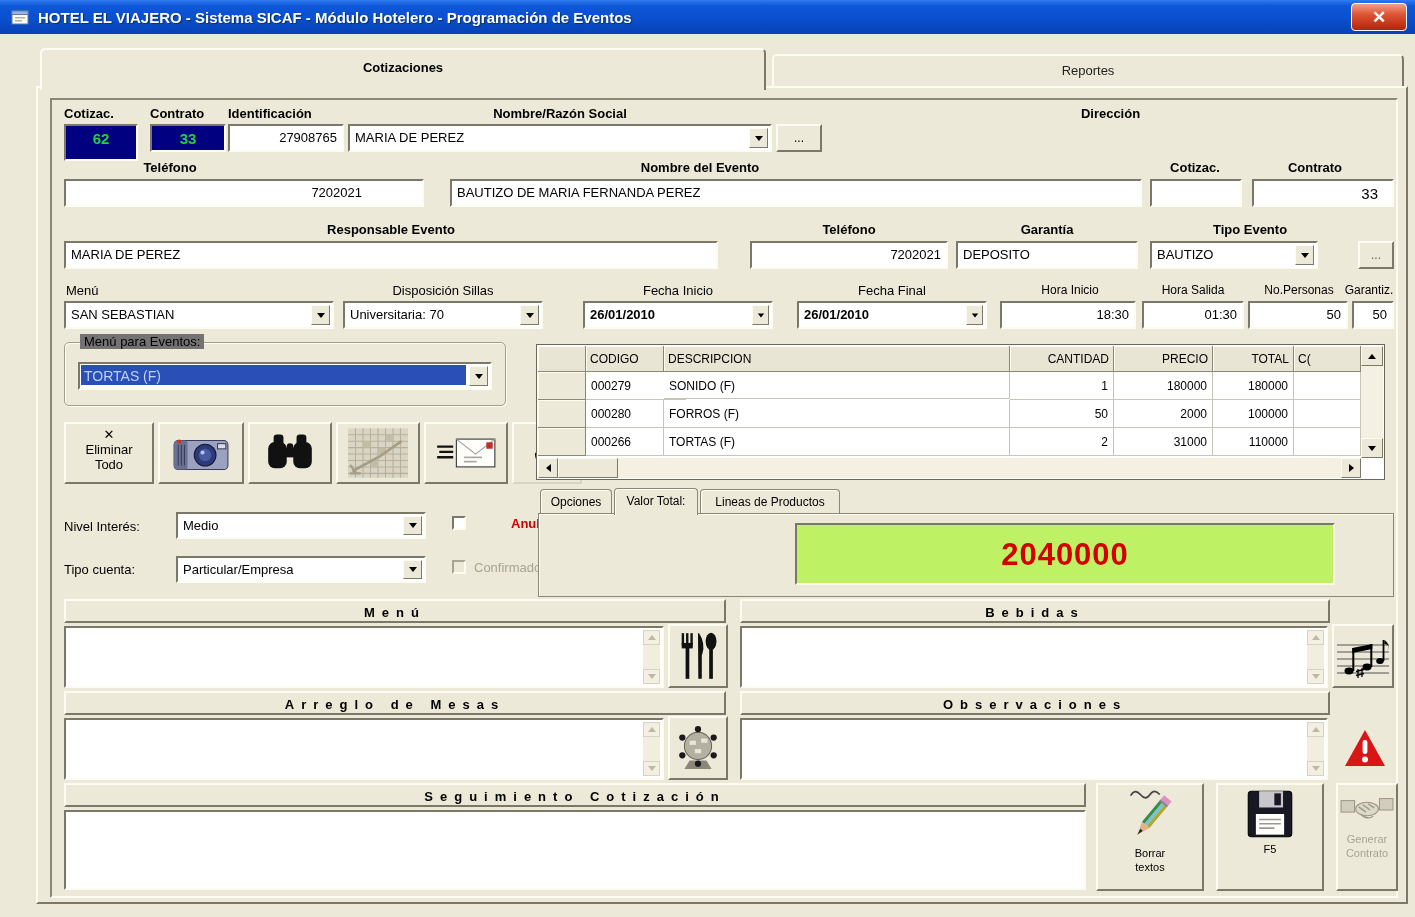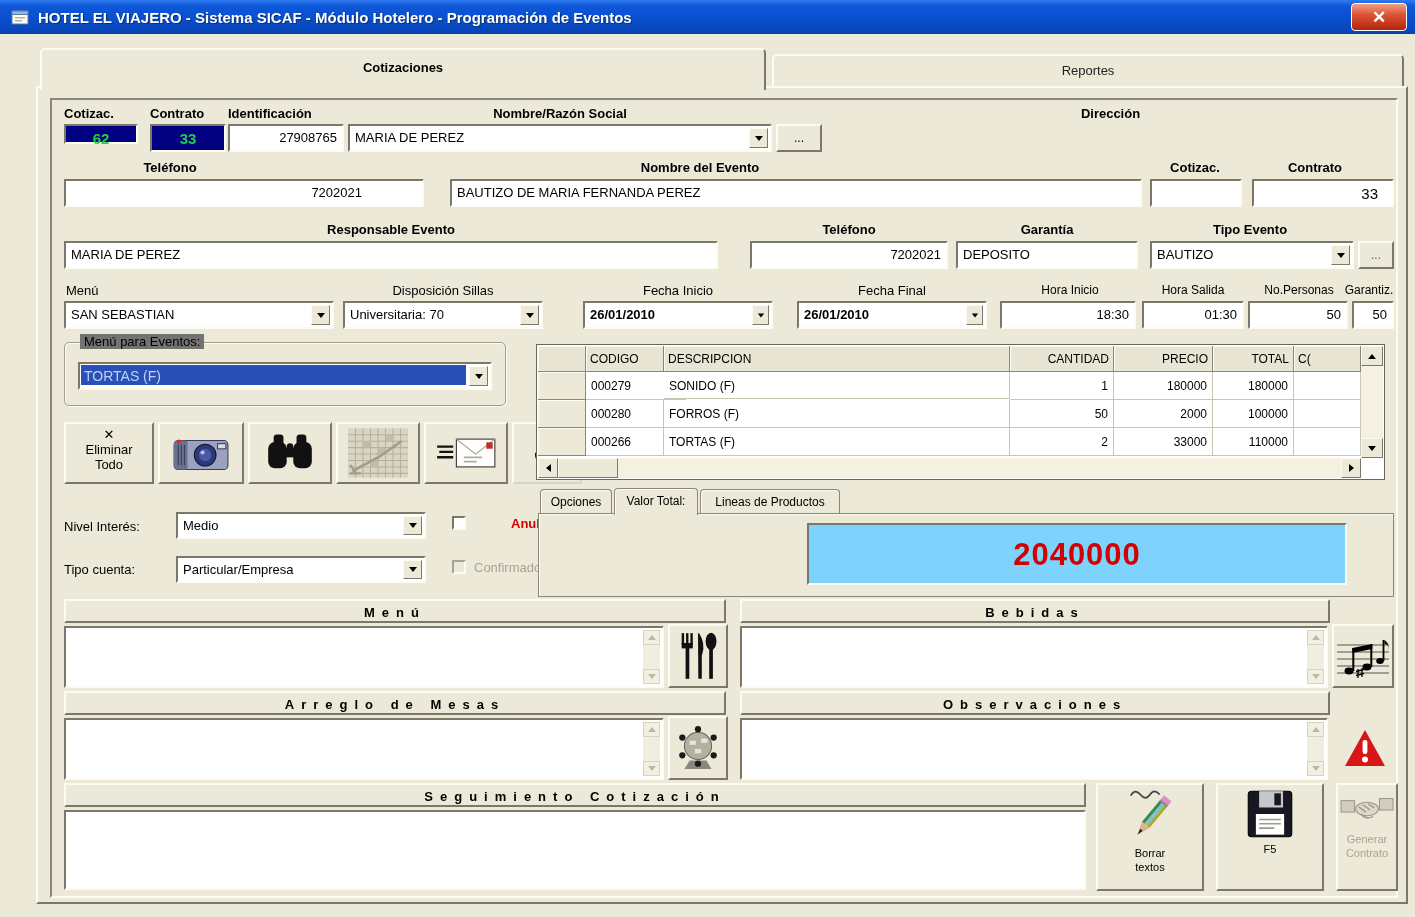--- a/index.html
+++ b/index.html
@@ -10,21 +10,21 @@
   
   .titlebar{position:absolute;left:0;top:0;width:1415px;height:34px;
     background:linear-gradient(180deg,#2f7bf0 0%,#0d57d8 18%,#0a4fce 55%,#0642b4 100%);
     display:flex;align-items:center;}
   .title-text{color:#fff;font-weight:bold;font-size:15px;margin-left:38px;white-space:nowrap;
     text-shadow:1px 1px 1px #07306e;}
   .closebtn{position:absolute;right:8px;top:3px;width:56px;height:28px;border:1px solid #fff;
     border-radius:4px;background:linear-gradient(180deg,#f0a088 0%,#de5535 40%,#c23318 80%,#a82810 100%);
     color:#fff;font-weight:bold;font-size:17px;display:flex;align-items:center;justify-content:center;}
   
-  .sunken{border:2px solid;border-color:#7b7869 #fdfcf2 #fdfcf2 #7b7869;background:#7dd3fc;margin-left:12px;}
+  .sunken{border:2px solid;border-color:#7b7869 #fdfcf2 #fdfcf2 #7b7869;background:#bef264;}
   .raised{border:2px solid;border-color:#fdfcf2 #7b7869 #7b7869 #fdfcf2;background:#ece9d8;}
   .lbl{font-weight:bold;font-size:13px;white-space:nowrap;}
   .lbln{font-size:13px;white-space:nowrap;}
   .ctr{text-align:center;}
   .fld{background:#fff;border:2px solid;border-color:#7b7869 #fdfcf2 #fdfcf2 #7b7869;
     font-size:13px;padding:4px 5px 0;white-space:nowrap;overflow:hidden;}
   .fld.r{text-align:right;}
   .navy{background:#000080;color:#1ed43c;font-weight:bold;font-size:15px;text-align:center;
     border:2px solid;border-color:#7b7869 #fdfcf2 #fdfcf2 #7b7869;padding-top:4px;}
   .drop{position:absolute;top:2px;right:2px;bottom:2px;width:19px;background:#ece9d8;
@@ -96,21 +96,21 @@
   <div class="abs tabbig" style="left:772px;top:54px;width:632px;height:32px;z-index:1;padding-top:7px;color:#222"><span>Reportes</span></div>
   <div class="abs raised" style="left:36px;top:86px;width:1372px;height:818px;z-index:0;"></div>
   <div class="abs" style="left:50px;top:98px;width:1348px;height:800px;border:2px solid;border-color:#8a877a #fdfcf2 #fdfcf2 #8a877a;z-index:1;"></div>
 
   <div class="abs lbl" style="left:64px;top:106px;z-index:2">Cotizac.</div>
   <div class="abs lbl" style="left:150px;top:106px;z-index:2">Contrato</div>
   <div class="abs lbl" style="left:228px;top:106px;z-index:2">Identificación</div>
   <div class="abs lbl ctr" style="left:827px;top:106px;width:567px;z-index:2">Dirección</div>
   <div class="abs lbl ctr" style="left:348px;top:106px;width:424px;z-index:2">Nombre/Razón Social</div>
 
-  <div class="abs navy" style="left:64px;top:124px;width:74px;height:20px;z-index:2">62</div>
+  <div class="abs navy" style="left:64px;top:124px;width:74px;height:37px;z-index:2">62</div>
   <div class="abs navy" style="left:150px;top:124px;width:76px;height:28px;z-index:2">33</div>
   <div class="abs fld r" style="left:228px;top:124px;width:116px;height:28px;z-index:2">27908765</div>
   <div class="abs fld" style="left:348px;top:124px;width:424px;height:28px;z-index:2;padding-right:24px">
     <span>MARIA DE PEREZ</span>
     <div class="drop">
         <div class="tri"></div>
       </div>
   </div>
   <div class="abs btn" style="left:776px;top:124px;width:46px;height:28px;z-index:2;font-size:12px">
     <span>...</span>
@@ -127,21 +127,21 @@
   <div class="abs fld r" style="left:1252px;top:179px;width:142px;height:28px;z-index:2;font-size:15px;padding-right:14px">33</div>
 
   <div class="abs lbl ctr" style="left:64px;top:222px;width:654px;z-index:2">Responsable Evento</div>
   <div class="abs lbl ctr" style="left:750px;top:222px;width:198px;z-index:2">Teléfono</div>
   <div class="abs lbl ctr" style="left:956px;top:222px;width:182px;z-index:2">Garantía</div>
   <div class="abs lbl ctr" style="left:1150px;top:222px;width:200px;z-index:2">Tipo Evento</div>
 
   <div class="abs fld" style="left:64px;top:241px;width:654px;height:28px;z-index:2">MARIA DE PEREZ</div>
   <div class="abs fld r" style="left:750px;top:241px;width:198px;height:28px;z-index:2">7202021</div>
   <div class="abs fld" style="left:956px;top:241px;width:182px;height:28px;z-index:2">DEPOSITO</div>
-  <div class="abs fld" style="left:1150px;top:241px;width:204px;height:28px;z-index:2;padding-right:24px">
+  <div class="abs fld" style="left:1150px;top:241px;width:168px;height:28px;z-index:2;padding-right:24px">
     <span>BAUTIZO</span>
     <div class="drop">
         <div class="tri"></div>
       </div>
   </div>
   <div class="abs btn" style="left:1358px;top:241px;width:36px;height:28px;z-index:2;font-size:12px;color:#6a675c">
     <span>...</span>
   </div>
 
   <div class="abs lbln" style="left:66px;top:283px;z-index:2">Menú</div>
@@ -303,21 +303,21 @@
   <div class="abs gridcell" style="left:664px;top:400px;width:346px;height:28px;z-index:3">FORROS (F)</div>
   <div class="abs gridcell r" style="left:1010px;top:400px;width:104px;height:28px;z-index:3">50</div>
   <div class="abs gridcell r" style="left:1114px;top:400px;width:99px;height:28px;z-index:3">2000</div>
   <div class="abs gridcell r" style="left:1213px;top:400px;width:81px;height:28px;z-index:3">100000</div>
   <div class="abs gridcell" style="left:1294px;top:400px;width:67px;height:28px;z-index:3"></div>
 
   <div class="abs selcell" style="left:538px;top:428px;width:48px;height:28px;z-index:3"></div>
   <div class="abs gridcell" style="left:586px;top:428px;width:78px;height:28px;z-index:3">000266</div>
   <div class="abs gridcell" style="left:664px;top:428px;width:346px;height:28px;z-index:3">TORTAS (F)</div>
   <div class="abs gridcell r" style="left:1010px;top:428px;width:104px;height:28px;z-index:3">2</div>
-  <div class="abs gridcell r" style="left:1114px;top:428px;width:99px;height:28px;z-index:3">33000</div>
+  <div class="abs gridcell r" style="left:1114px;top:428px;width:99px;height:28px;z-index:3">31000</div>
   <div class="abs gridcell r" style="left:1213px;top:428px;width:81px;height:28px;z-index:3">110000</div>
   <div class="abs gridcell" style="left:1294px;top:428px;width:67px;height:28px;z-index:3"></div>
 
   <div class="abs trough" style="left:1361px;top:346px;width:22px;height:112px;z-index:3"></div>
   <div class="abs scrollbtn" style="left:1361px;top:346px;width:22px;height:20px;z-index:4">
       <div class="tri-up"></div>
     </div>
   <div class="abs scrollbtn" style="left:1361px;top:438px;width:22px;height:20px;z-index:4">
       <div class="tri"></div>
     </div>

